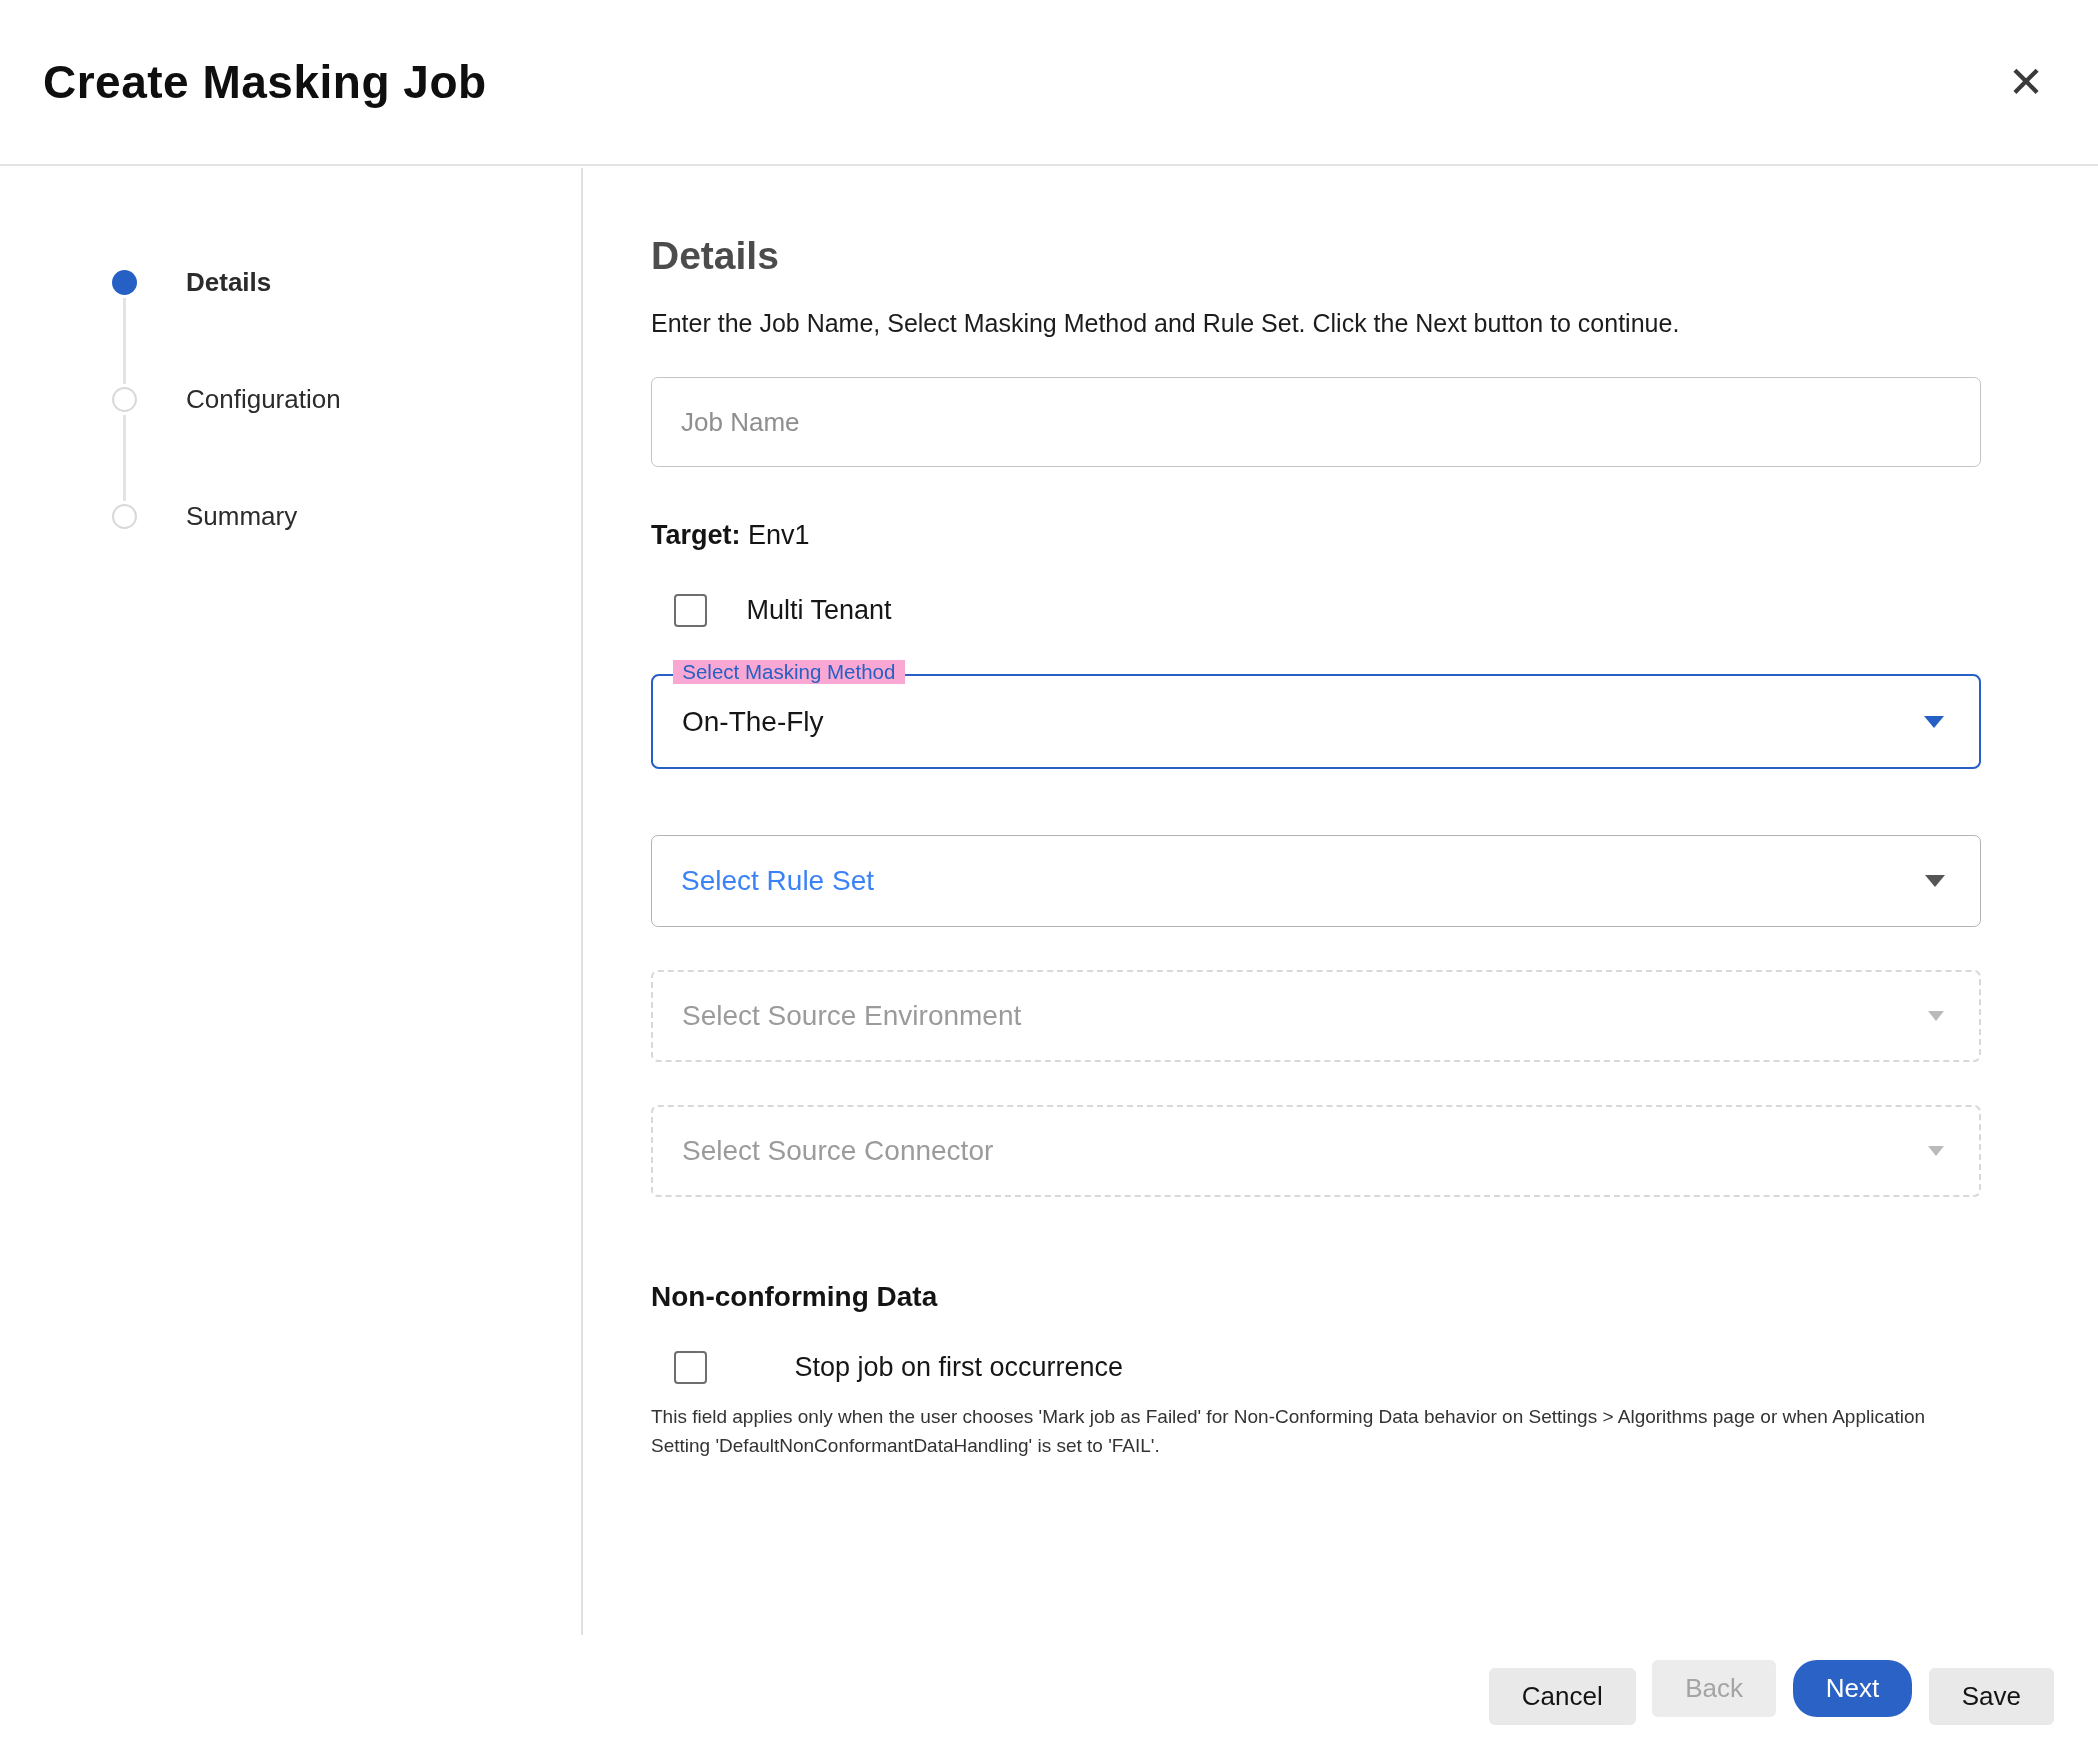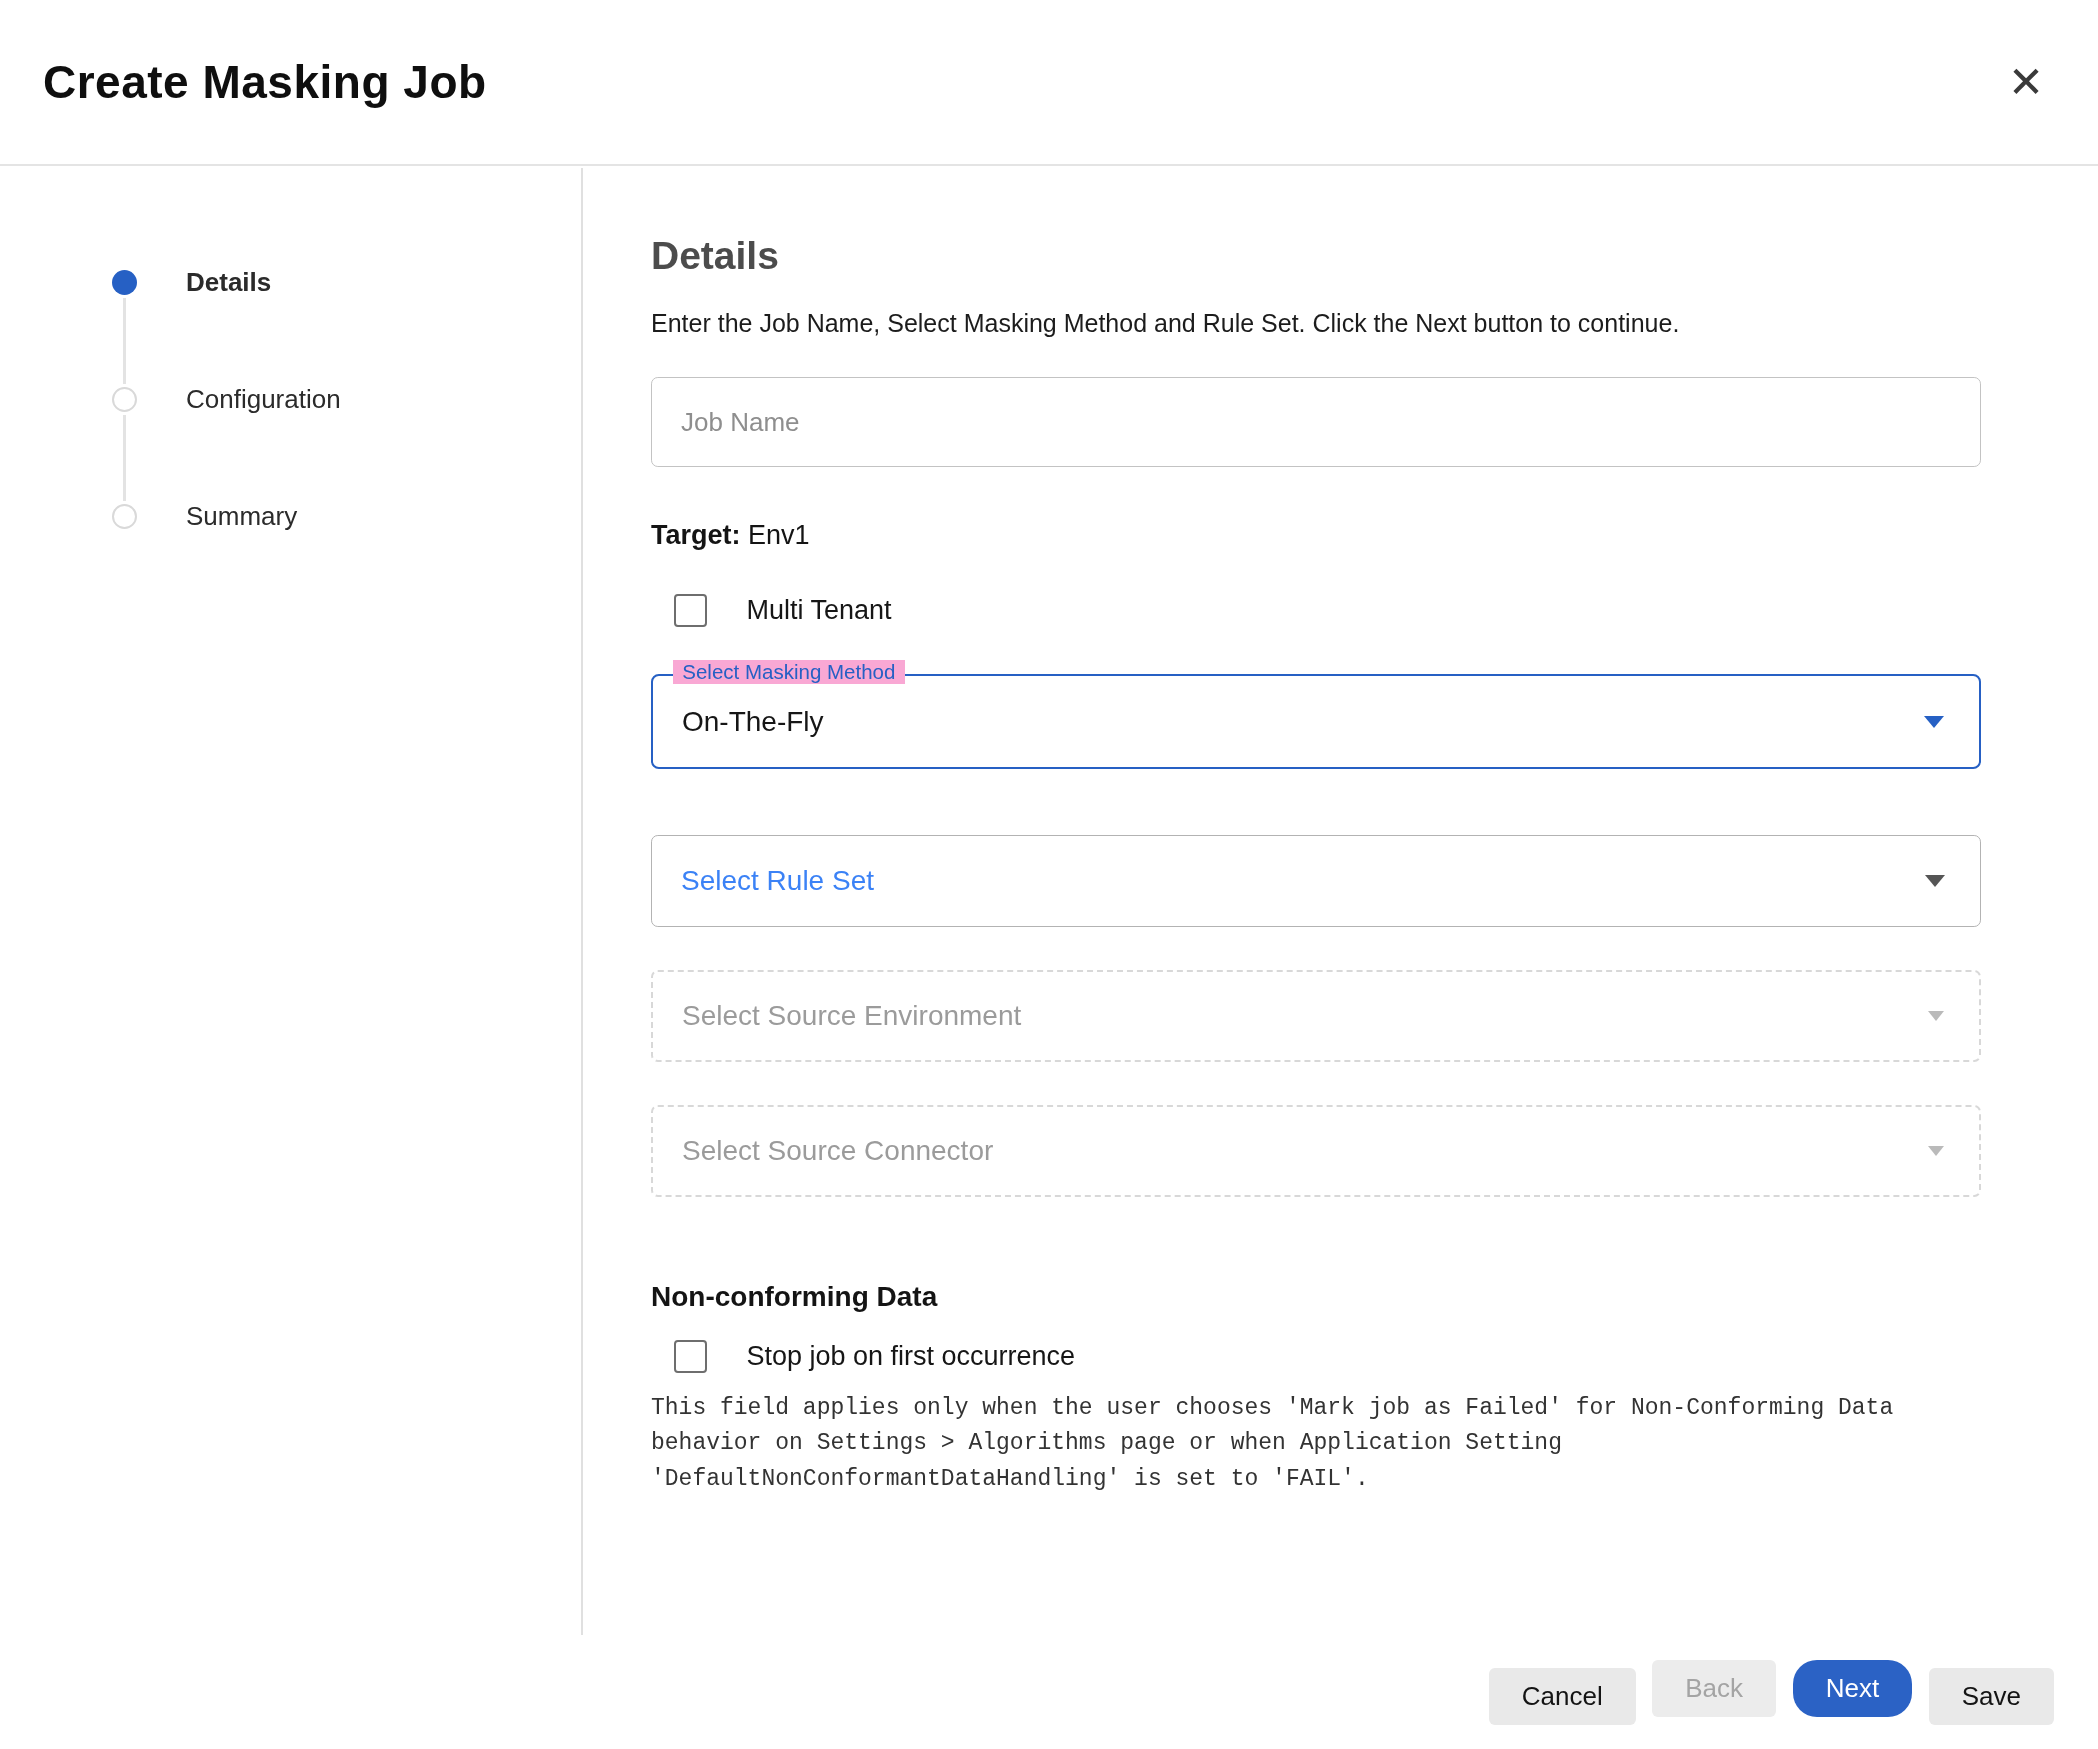--- a/index.html
+++ b/index.html
@@ -51,22 +51,22 @@
 
   .select-rule { margin-top: 66px; height: 92px; border: 1px solid #b3b3b3; }
   .select-rule .select-value { color: #3b82f6; }
   .select-rule .caret { border-top-color: #555555; }
 
   .select-disabled { margin-top: 43px; height: 92px; border: 2px dashed #d8d8d8; cursor: default; }
   .select-disabled .select-value { color: #9b9b9b; }
   .select-disabled .caret { border-left-width: 8.8px; border-right-width: 8.8px; border-top-width: 10.7px; border-top-color: #bababa; }
 
   .section-heading { margin-top: 84px; font-size: 28px; color: #141414; }
-  .stop-row { margin-top: 27px; }
-  .helper-text { margin-top: 17.6px; font-size: 23px; color: #333333; width: 1336px; line-height: 1.55; font-family: Liberation Mono, monospace; }
+  .stop-row { margin-top: 38px; gap: 48px; }
+  .helper-text { margin-top: 17.6px; font-size: 19px; color: #333333; width: 1336px; line-height: 1.55; }
 
   
   .footer { position: absolute; right: 45px; bottom: 25px; display: flex; gap: 16.6px; }
   .btn { height: 57px; border-radius: 5.9px; font-size: 26px; display: flex; align-items: center; justify-content: center; padding: 0 33px; font-family: inherit; border: none; cursor: pointer; }
   .btn-plain { background: #e9e9e9; color: #141414; margin-top: 8px; }
   .btn-disabled { background: #ececec; color: #a4a4a4; cursor: default; }
   .btn-primary { background: #2b62c5; color: #ffffff; border-radius: 24px; }
 </style>
 </head>
 <body>

